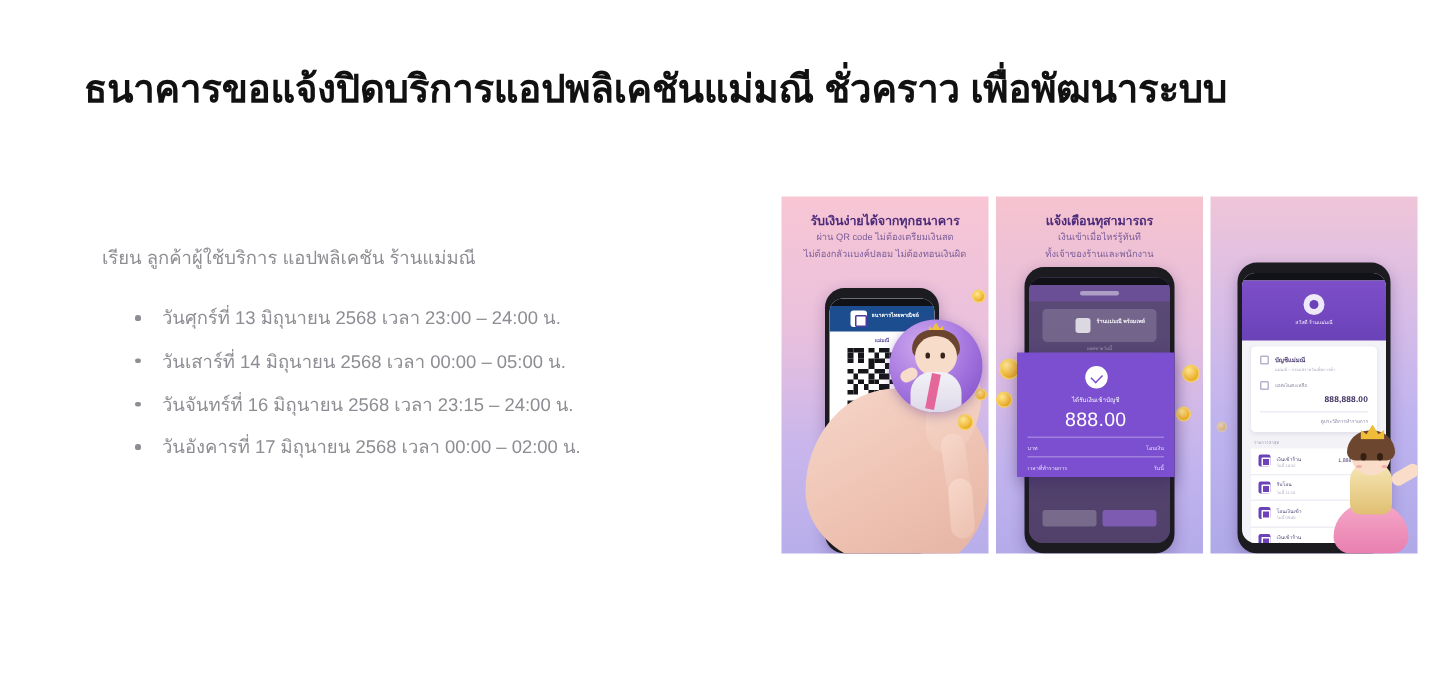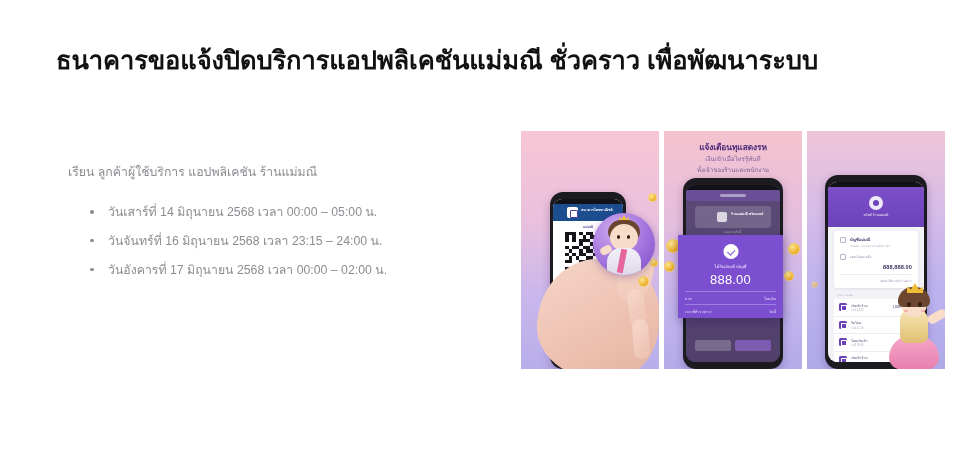--- a/index.html
+++ b/index.html
@@ -765,39 +765,48 @@
 <div class="page">
 
   <h1 class="announce-title">ธนาคารขอแจ้งปิดบริการแอปพลิเคชันแม่มณี ชั่วคราว เพื่อพัฒนาระบบ</h1>
 
   <div class="text-col">
 
     <p class="greeting">เรียน ลูกค้าผู้ใช้บริการ แอปพลิเคชัน ร้านแม่มณี</p>
 
 
     <ul class="schedule-list">
+      <li>
+        <span class="bullet-dot"></span>
+        <span>วันศุกร์ที่ 13 มิถุนายน 2568 เวลา 23:00 – 24:00 น.</span>
+      </li>
       <li>
         <span class="bullet-dot"></span>
         <span>วันเสาร์ที่ 14 มิถุนายน 2568 เวลา 00:00 – 05:00 น.</span>
       </li>
       <li>
         <span class="bullet-dot"></span>
         <span>วันจันทร์ที่ 16 มิถุนายน 2568 เวลา 23:15 – 24:00 น.</span>
       </li>
       <li>
         <span class="bullet-dot"></span>
         <span>วันอังคารที่ 17 มิถุนายน 2568 เวลา 00:00 – 02:00 น.</span>
       </li>
     </ul>
 
   </div>
 
   <div class="promo-strip">
 
     <div class="promo-panel p1">
+      <div class="promo-head">
+        <div class="ph-title">รับเงินง่ายได้จากทุกธนาคาร</div>
+        <div class="ph-sub">ผ่าน QR code ไม่ต้องเตรียมเงินสด</div>
+        <div class="ph-sub">ไม่ต้องกลัวแบงค์ปลอม ไม่ต้องทอนเงินผิด</div>
+      </div>
 
       <div class="p1-hand">
         <div class="palm"></div>
         <div class="thumb"></div>
         <div class="finger f1"></div>
         <div class="finger f2"></div>
       </div>
 
       <div class="phone">
         <div class="phone-screen">
@@ -1006,21 +1015,21 @@
         <div class="arm"></div>
       </div>
 
       <div class="coin" style="right:2px;  top:62px;  width:9px;  height:9px;"></div>
       <div class="coin" style="right:10px; top:145px; width:11px; height:11px;"></div>
       <div class="coin" style="right:1px;  top:128px; width:8px;  height:8px;"></div>
     </div>
 
     <div class="promo-panel p2">
       <div class="promo-head">
-        <div class="ph-title">แจ้งเตือนทุแสดงรห</div>
+        <div class="ph-title">แจ้งเตือนทุสามารถร</div>
         <div class="ph-sub">เงินเข้าเมื่อไหร่รู้ทันที</div>
         <div class="ph-sub">ทั้งเจ้าของร้านและพนักงาน</div>
       </div>
 
       <div class="phone">
         <div class="phone-screen">
           <div class="p2-dim"></div>
           <div class="status-bar"></div>
           <div class="p2-topbar">
             <div class="t"></div>

